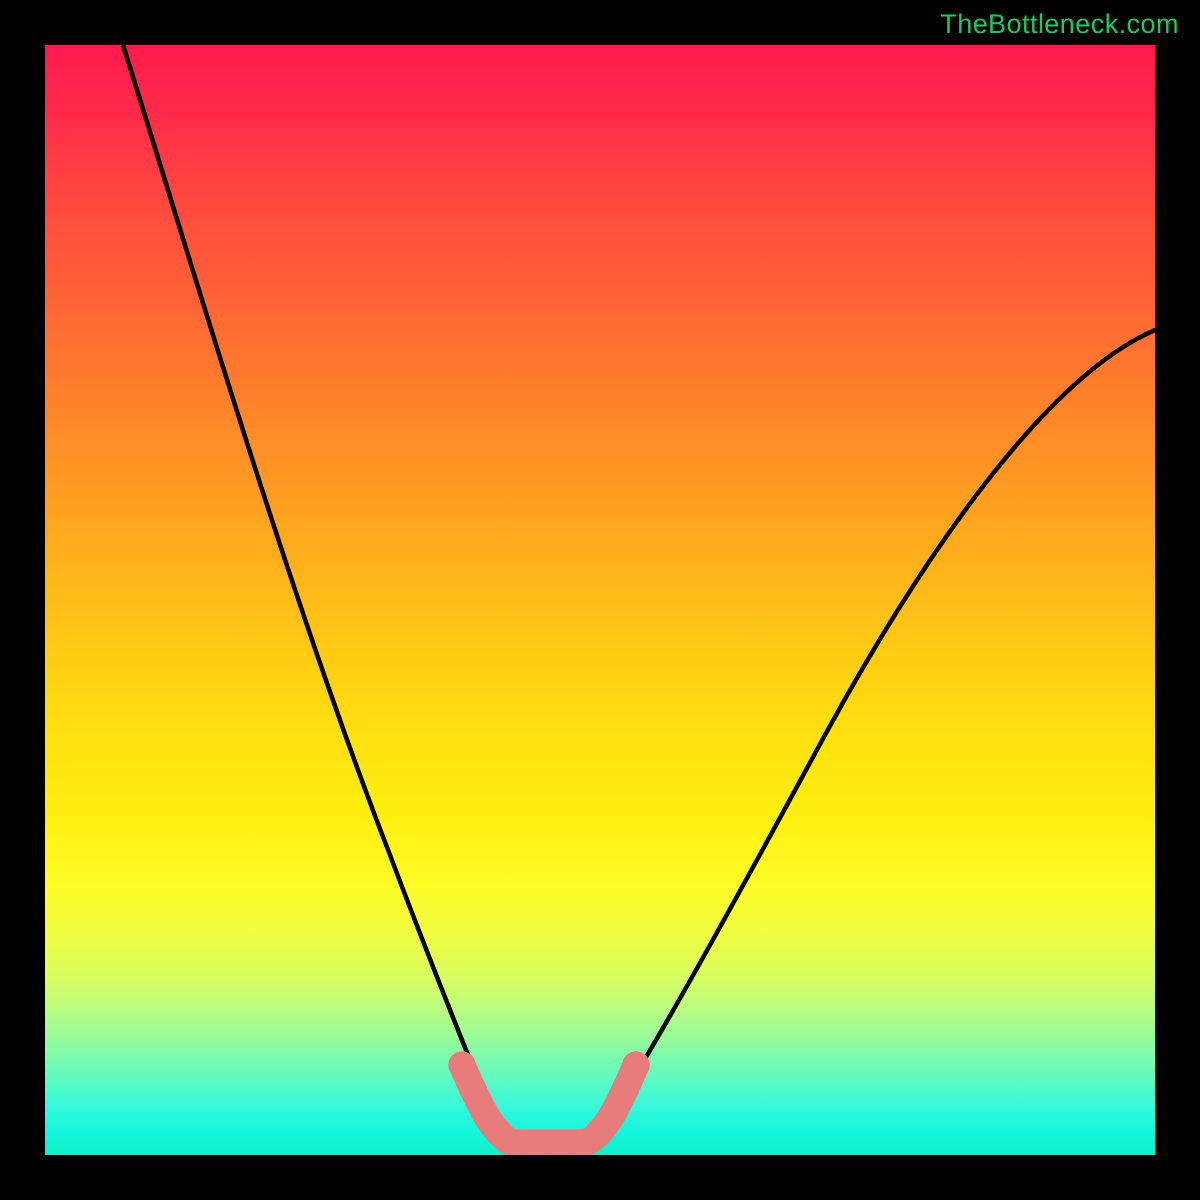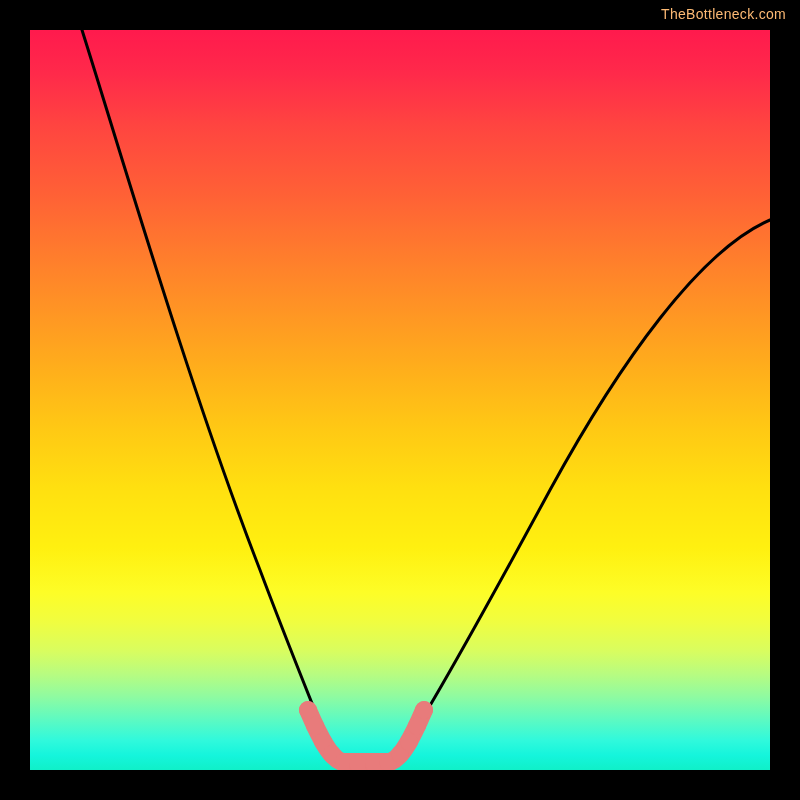--- a/index.html
+++ b/index.html
@@ -9,22 +9,22 @@
     height: 800px;
     background: #000;
     position: relative;
     overflow: hidden;
     font-family: Arial, sans-serif;
   }
   .watermark {
     position: absolute;
     top: 6px;
     right: 14px;
-    color: #fdba74;
-    font-size: 14px;
+    color: #22c55e;
+    font-size: 18px;
     font-weight: 500;
     z-index: 10;
     letter-spacing: 0.3px;
   }
   .plot-area {
     position: absolute;
     left: 30px;
     top: 30px;
     width: 740px;
     height: 740px;

